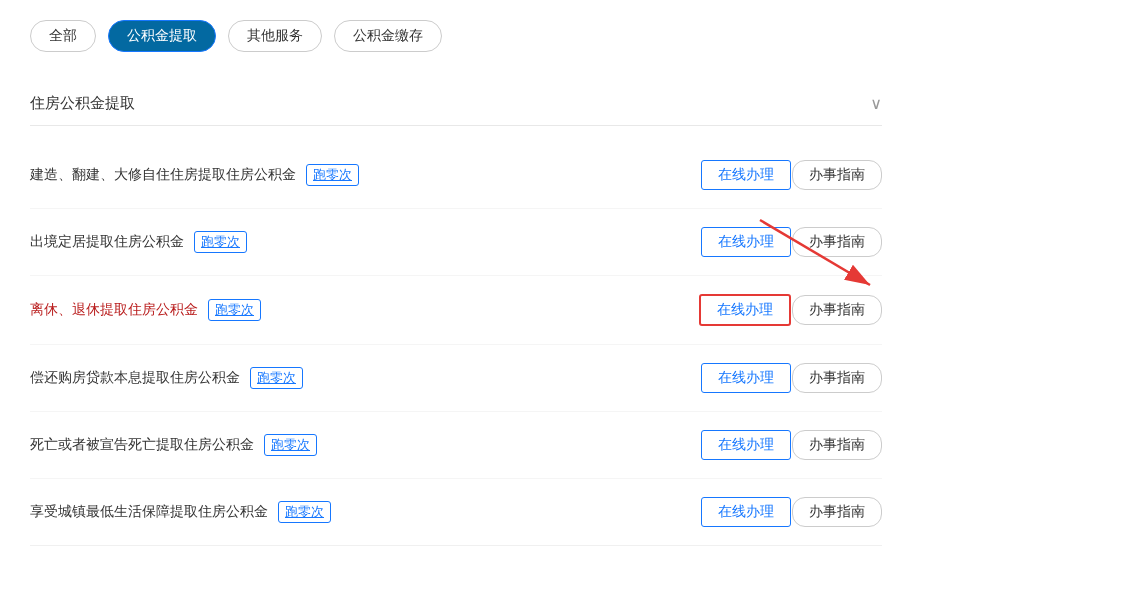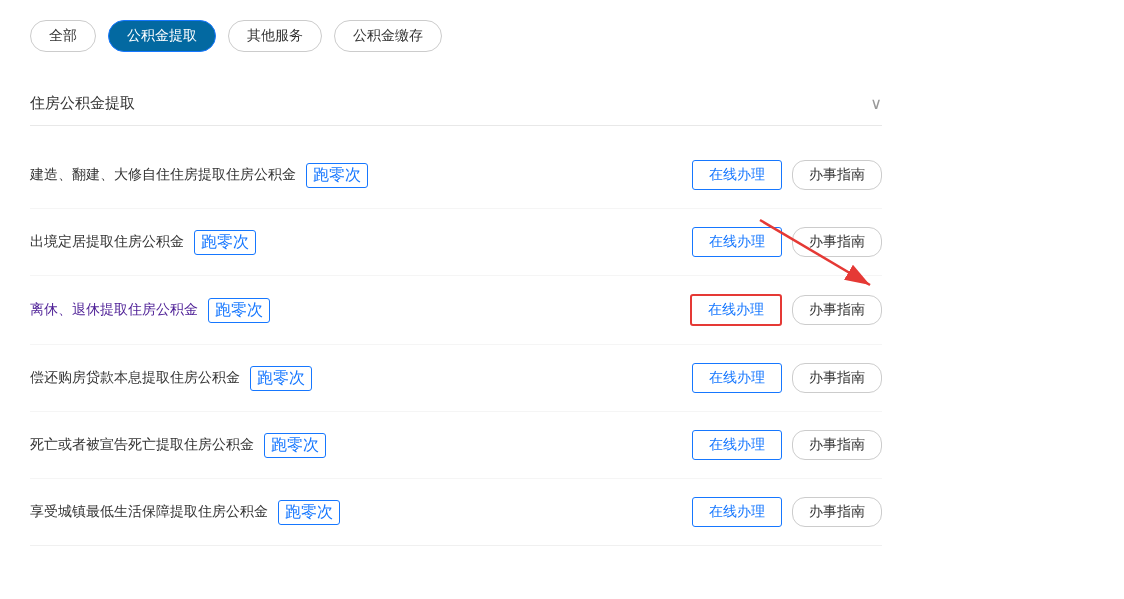--- a/index.html
+++ b/index.html
@@ -70,36 +70,37 @@
       display: flex;
       align-items: center;
       gap: 10px;
       flex: 1;
     }
     .service-name {
       font-size: 14px;
       color: #333;
     }
     .service-name.link {
-      color: #4c1d95;
+      color: #b91c1c;
       cursor: pointer;
       text-align: center;
     }
     .tag-paolengci {
       display: inline-block;
       padding: 1px 6px;
       border: 1px solid #1677ff;
       color: #1677ff;
       border-radius: 3px;
-      font-size: 16px;
+      font-size: 13px;
       white-space: nowrap;
+      text-decoration: underline;
     }
     .service-actions {
       display: flex;
-      gap: 10px;
+      gap: 1px;
       align-items: center;
     }
     .btn-online {
       padding: 5px 16px;
       border: 1px solid #1677ff;
       color: #1677ff;
       background: #fff;
       border-radius: 3px;
       cursor: pointer;
       font-size: 14px;

